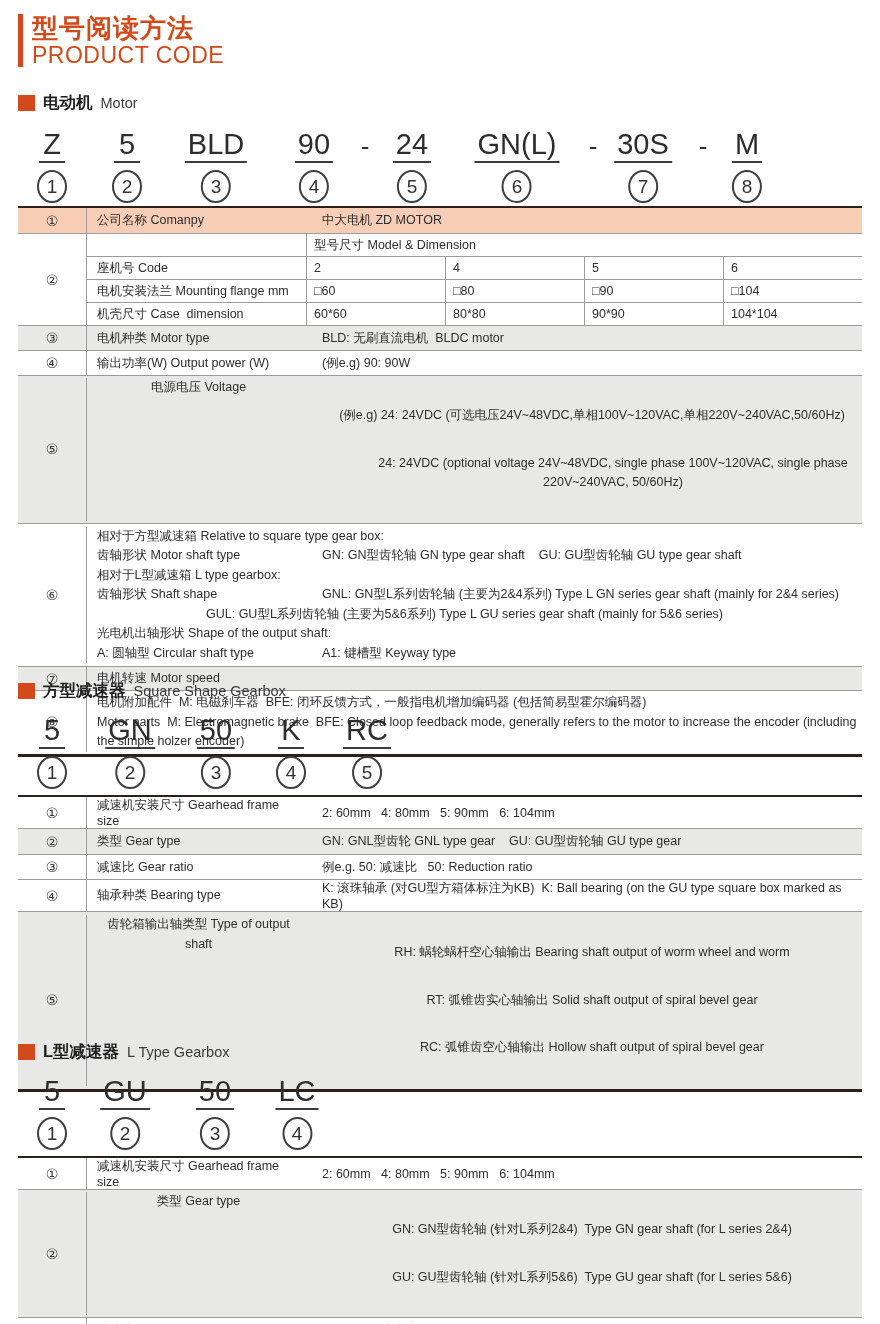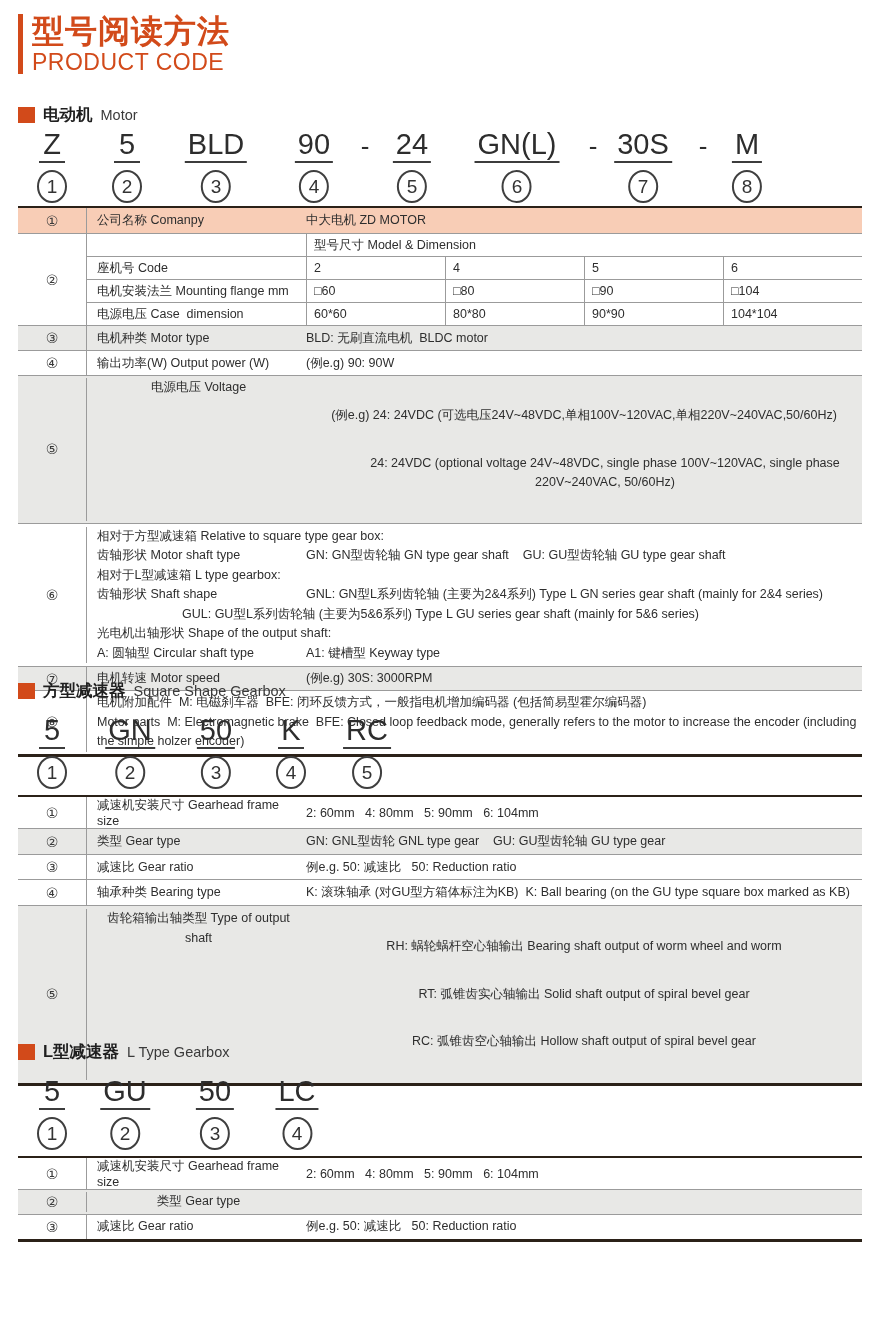--- a/index.html
+++ b/index.html
@@ -2,21 +2,21 @@
 <html><head>
 <meta charset="utf-8">
 <style>
   html,body{margin:0;padding:0;background:#ffffff;}
   body{width:880px;height:1324px;position:relative;
        font-family:"Liberation Sans","DejaVu Sans",sans-serif;color:#2e2e2e;}
   .page{position:absolute;inset:0;overflow:hidden;}
 
   
   .title{position:absolute;top:14px;left:18px;border-left:5px solid #d24a1a;padding-left:9px;}
-  .title-zh{font-size:32px;font-weight:bold;color:#d24a1a;line-height:1.12;letter-spacing:1px;}
+  .title-zh{font-size:26px;font-weight:bold;color:#d24a1a;line-height:1.12;letter-spacing:1px;}
   .title-en{font-size:23px;color:#d24a1a;line-height:1.05;letter-spacing:.5px;font-stretch:condensed;}
 
   
   .sec{position:absolute;left:18px;display:flex;align-items:center;gap:8px;}
   .bullet{width:17px;height:16px;background:#d24a1a;flex:none;}
   .sec-zh{font-size:16.5px;font-weight:bold;color:#1f1f1f;}
   .sec-en{font-size:14.5px;color:#3a3a3a;}
 
   
   .code-row{position:absolute;left:0;right:0;height:72px;}
@@ -36,21 +36,21 @@
        border-top:2px solid #2b2118;border-bottom:3px solid #2b2118;
        font-size:12.5px;}
   .trow{display:flex;align-items:center;border-bottom:1px solid #9b9b9b;background:#fff;}
   .trow:last-child{border-bottom:none;}
   .trow.top{align-items:flex-start;}
   .bg-pink{background:#f8cdb6;}
   .bg-gray{background:#e8e8e6;}
   .tnum{flex:0 0 68px;align-self:stretch;display:flex;align-items:center;justify-content:center;
         border-right:1px solid #9b9b9b;font-size:14px;color:#3a3a3a;}
   .tbody{flex:1;min-width:0;}
-  .pair{display:flex;align-items:center;}
+  .pair{display:flex;align-items:center;gap:16px;}
   .pair.top{align-items:flex-start;text-align:center;}
   .tlabel{flex:0 0 219px;box-sizing:border-box;padding:0 6px 0 10px;white-space:pre-wrap;}
   .tvalue{flex:1;min-width:0;white-space:pre-wrap;}
   .tline{white-space:pre-wrap;line-height:19.5px;}
   .pad10{padding-left:10px;}
   .ind42{padding-left:42px;}
   .lh{line-height:19.5px;}
   
   .h23{min-height:23px;} .h24{min-height:24px;} .h25{min-height:25px;}
   .pv2{padding-top:2px;padding-bottom:2px;} .pv3{padding-top:3px;padding-bottom:3px;}
@@ -65,21 +65,21 @@
 </head>
 <body>
 
 <div class="page">
 
   <div class="title">
     <div class="title-zh">型号阅读方法</div>
     <div class="title-en">PRODUCT CODE</div>
   </div>
 
-  <div class="sec" style="top:104px">
+  <div class="sec" style="top:92px">
     <span class="bullet"></span>
     <span class="sec-zh">电动机</span>
     <span class="sec-en">Motor</span>
   </div>
 
   <div class="code-row" style="top:130px">
     <div class="code-item" style="left:52px">
         <span class="code-text">Z</span>
         <span class="code-circle">1</span>
       </div>
@@ -141,21 +141,21 @@
           <div class="scell">6</div>
         </div>
         <div class="srow">
           <div class="tlabel">电机安装法兰 Mounting flange mm</div>
           <div class="scell">□60</div>
           <div class="scell">□80</div>
           <div class="scell">□90</div>
           <div class="scell">□104</div>
         </div>
         <div class="srow">
-          <div class="tlabel">电源电压 Case  dimension</div>
+          <div class="tlabel">机壳尺寸 Case  dimension</div>
           <div class="scell">60*60</div>
           <div class="scell">80*80</div>
           <div class="scell">90*90</div>
           <div class="scell">104*104</div>
         </div>
       </div>
     </div>
 
     <div class="trow bg-gray h24">
       <div class="tnum">③</div>
@@ -190,34 +190,33 @@
         <div class="tline pad10">相对于方型减速箱 Relative to square type gear box:</div>
         <div class="pair">
           <div class="tlabel lh">齿轴形状 Motor shaft type</div>
           <div class="tvalue tline">GN: GN型齿轮轴 GN type gear shaft    GU: GU型齿轮轴 GU type gear shaft</div>
         </div>
         <div class="tline pad10">相对于L型减速箱 L type gearbox:</div>
         <div class="pair">
           <div class="tlabel lh">齿轴形状 Shaft shape</div>
           <div class="tvalue tline">GNL: GN型L系列齿轮轴 (主要为2&amp;4系列) Type L GN series gear shaft (mainly for 2&amp;4 series)</div>
         </div>
-        <div class="tline" style="margin-left:95px">GUL: GU型L系列齿轮轴 (主要为5&amp;6系列) Type L GU series gear shaft (mainly for 5&amp;6 series)</div>
+        <div class="tline" style="margin-left:119px">GUL: GU型L系列齿轮轴 (主要为5&amp;6系列) Type L GU series gear shaft (mainly for 5&amp;6 series)</div>
         <div class="tline pad10">光电机出轴形状 Shape of the output shaft:</div>
         <div class="pair">
           <div class="tlabel lh">A: 圆轴型 Circular shaft type</div>
           <div class="tvalue tline">A1: 键槽型 Keyway type</div>
         </div>
       </div>
     </div>
 
     <div class="trow bg-gray h23">
       <div class="tnum">⑦</div>
       <div class="tbody pair h23">
         <div class="tlabel">电机转速 Motor speed</div>
-        <div class="tvalue">(例e.g) 30S: 3000RPM</div>
       </div>
     </div>
 
     <div class="trow top pv2">
       <div class="tnum">⑧</div>
       <div class="tbody">
         <div class="tline pad10">电机附加配件  M: 电磁刹车器  BFE: 闭环反馈方式，一般指电机增加编码器 (包括简易型霍尔编码器)</div>
         <div class="tline pad10">Motor parts  M: Electromagnetic brake  BFE: Closed loop feedback mode, generally refers to the motor to increase the encoder (including the simple holzer encoder)</div>
       </div>
     </div>
@@ -325,20 +324,24 @@
       <div class="tnum">①</div>
       <div class="tbody pair h23">
         <div class="tlabel">减速机安装尺寸 Gearhead frame size</div>
         <div class="tvalue">2: 60mm   4: 80mm   5: 90mm   6: 104mm</div>
       </div>
     </div>
     <div class="trow bg-gray top pv2">
       <div class="tnum">②</div>
       <div class="tbody pair top">
         <div class="tlabel lh">类型 Gear type</div>
+        <div class="tvalue">
+          <div class="tline">GN: GN型齿轮轴 (针对L系列2&amp;4)  Type GN gear shaft (for L series 2&amp;4)</div>
+          <div class="tline">GU: GU型齿轮轴 (针对L系列5&amp;6)  Type GU gear shaft (for L series 5&amp;6)</div>
+        </div>
       </div>
     </div>
     <div class="trow h24">
       <div class="tnum">③</div>
       <div class="tbody pair h24">
         <div class="tlabel">减速比 Gear ratio</div>
         <div class="tvalue">例e.g. 50: 减速比   50: Reduction ratio</div>
       </div>
     </div>
 

